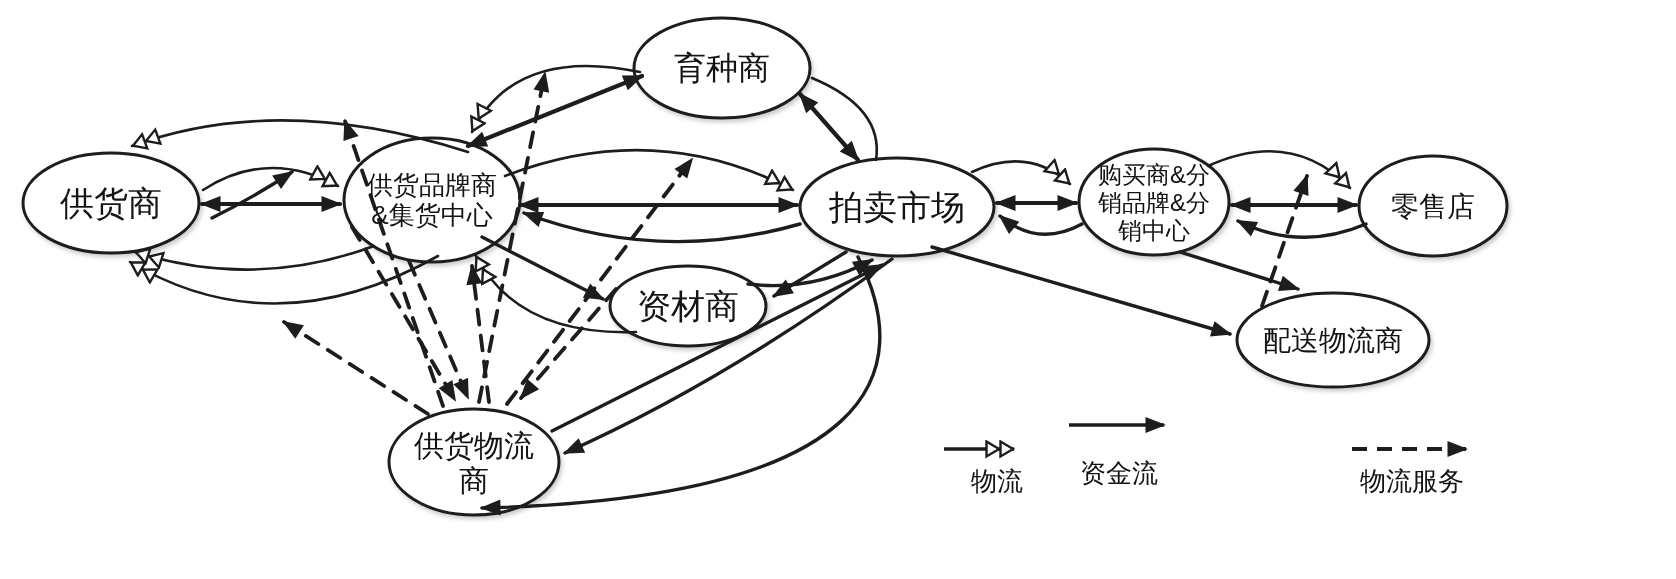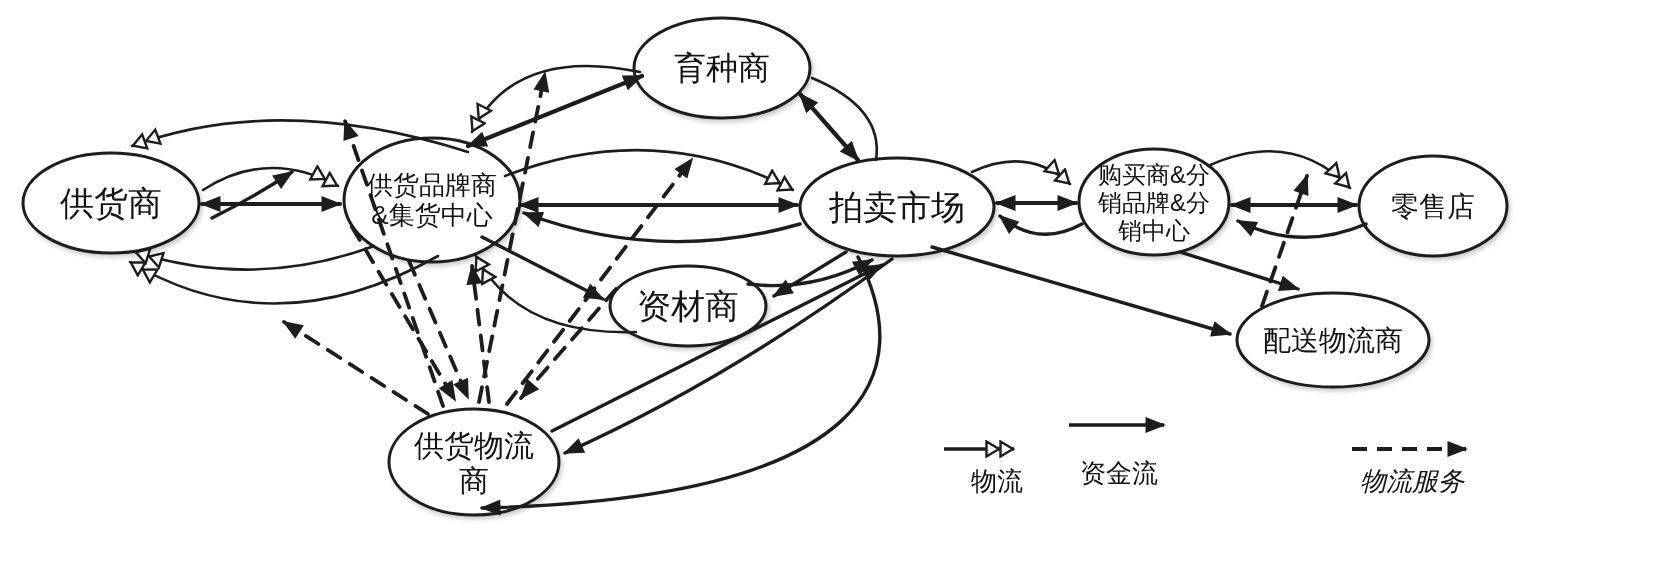--- a/index.html
+++ b/index.html
@@ -107,21 +107,21 @@
         <line x1="6" y1="13" x2="76" y2="13" stroke="#1d1d1d" stroke-width="3.6" marker-end="url(#ah-hollow)"></line>
       </svg>
       <span class="legend-label">物流</span>
     </div>
     <div class="legend-item" style="left:1066px;top:412px;width:106px;gap:16px;">
       <svg width="106" height="26">
         <line x1="3" y1="13" x2="98" y2="13" stroke="#1d1d1d" stroke-width="3.6" marker-end="url(#ah-fill)"></line>
       </svg>
       <span class="legend-label">资金流</span>
     </div>
-    <div class="legend-item" style="left:1348px;top:436px;width:128px;font-style:italic;">
+    <div class="legend-item" style="left:1348px;top:436px;width:128px;">
       <svg width="128" height="26">
         <line x1="4" y1="13" x2="118" y2="13" stroke="#1d1d1d" stroke-width="3.8" stroke-dasharray="15 10" marker-end="url(#ah-fill)"></line>
       </svg>
       <span class="legend-label">物流服务</span>
     </div>
   </div>
 
 </div>
 
 </body></html>

